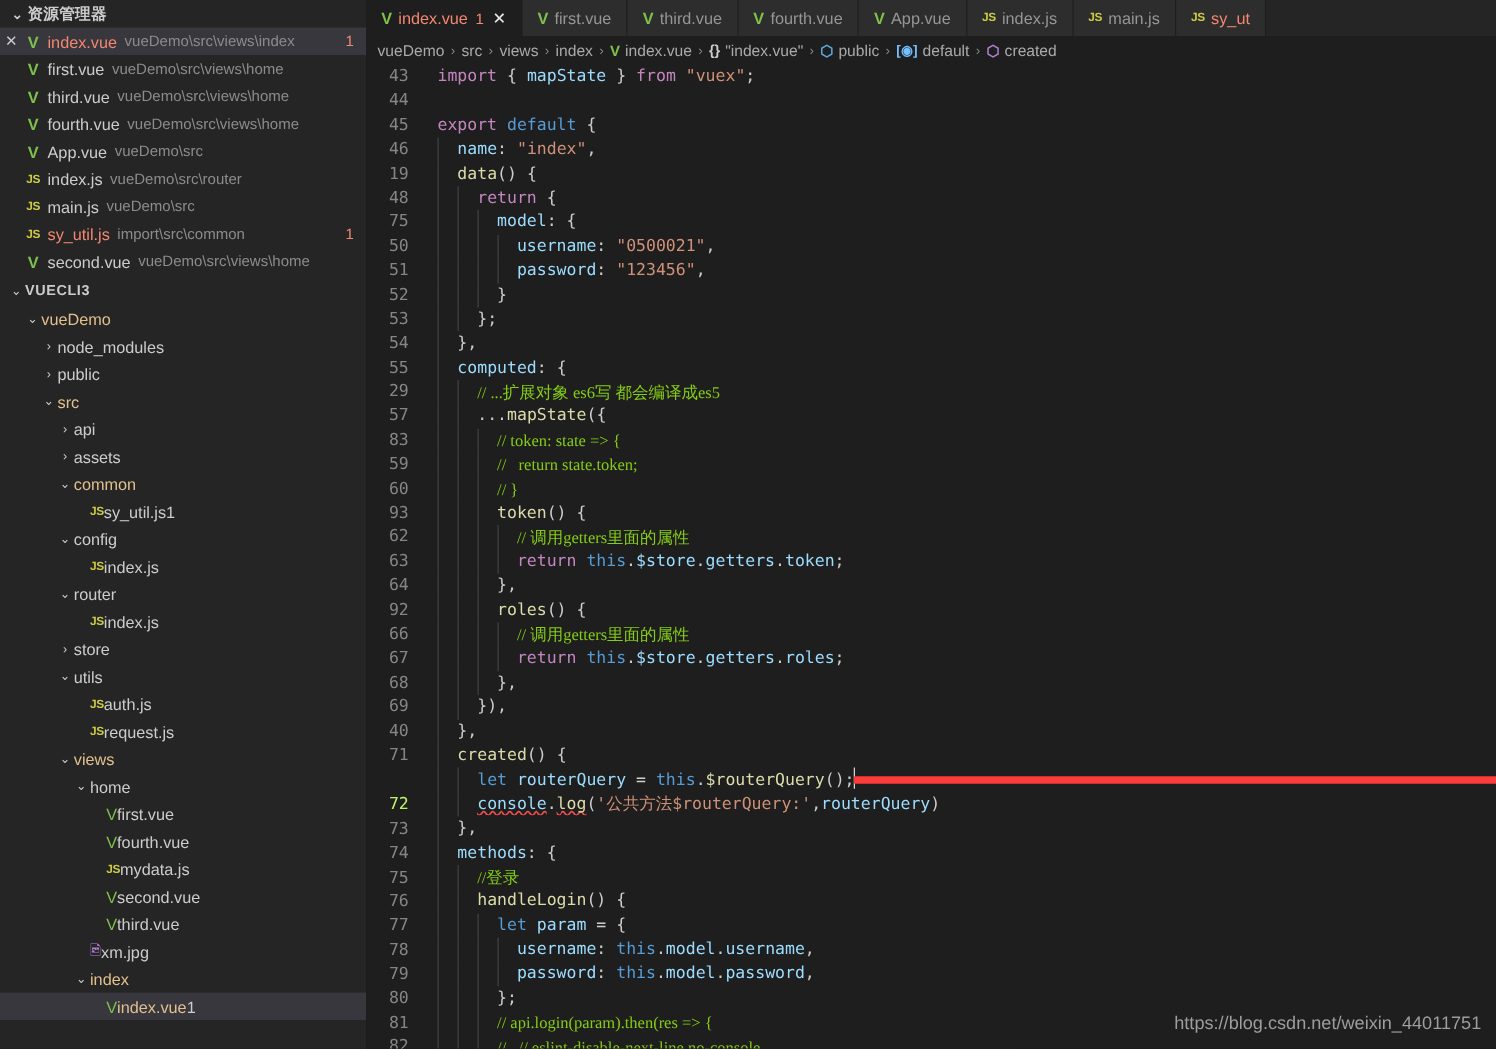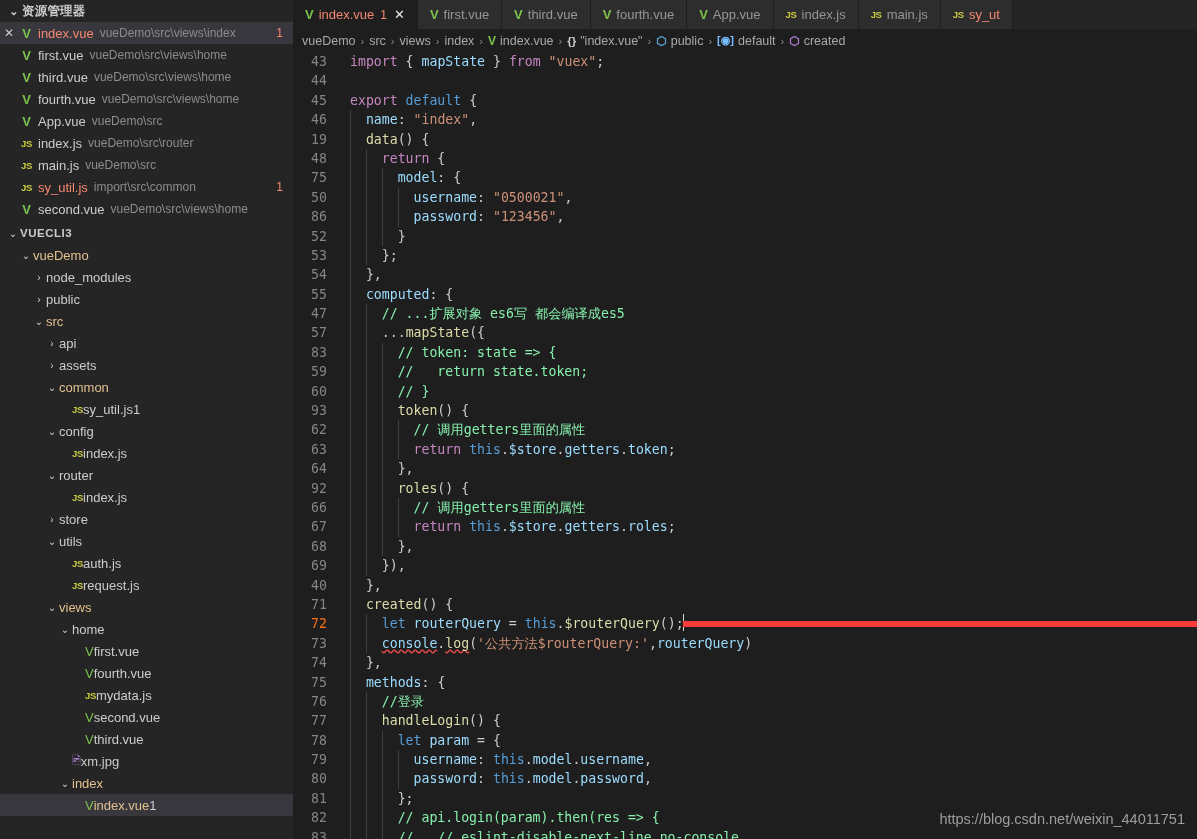--- a/index.html
+++ b/index.html
@@ -223,21 +223,21 @@
   .gutter {
     width: 47px;
     min-width: 47px;
     text-align: right;
     padding-right: 13px;
     color: #858585;
     box-sizing: border-box;
     user-select: none;
   }
   .gutter div { height: 19.4px; }
-  .gutter div.cur { color: #f97316; }
+  .gutter div.cur { color: #bef264; margin-top: 20px; }
   .code {
     flex: 1;
     position: relative;
     white-space: pre;
     padding-left: 10px;
     overflow: hidden;
   }
   .code .ln { height: 19.4px; position: relative; }
 
   
@@ -248,21 +248,21 @@
     height: 19.4px;
     background: #404040;
   }
 
   
   .k  { color: #c586c0; }  
   .kd { color: #569cd6; }  
   .fn { color: #dcdcaa; }  
   .pr { color: #9cdcfe; }  
   .st { color: #ce9178; }  
-  .cm { color: #86efac; }  
+  .cm { color: #84cc16; font-family: Liberation Serif, serif; }  
   .pl { color: #cccccc; }  
 
   .squiggle {
     text-decoration: underline wavy #f14c4c;
     text-decoration-skip-ink: none;
   }
   .cursor {
     display: inline-block;
     width: 1.5px;
     height: 17px;
@@ -589,26 +589,26 @@
     <div class="code-area">
       <div class="gutter" id="gutter">
           <div>43</div>
           <div>44</div>
           <div>45</div>
           <div>46</div>
           <div>19</div>
           <div>48</div>
           <div>75</div>
           <div>50</div>
-          <div>86</div>
+          <div>51</div>
           <div>52</div>
           <div>53</div>
           <div>54</div>
           <div>55</div>
-          <div>47</div>
+          <div>29</div>
           <div>57</div>
           <div>83</div>
           <div>59</div>
           <div>60</div>
           <div>93</div>
           <div>62</div>
           <div>63</div>
           <div>64</div>
           <div>92</div>
           <div>66</div>

